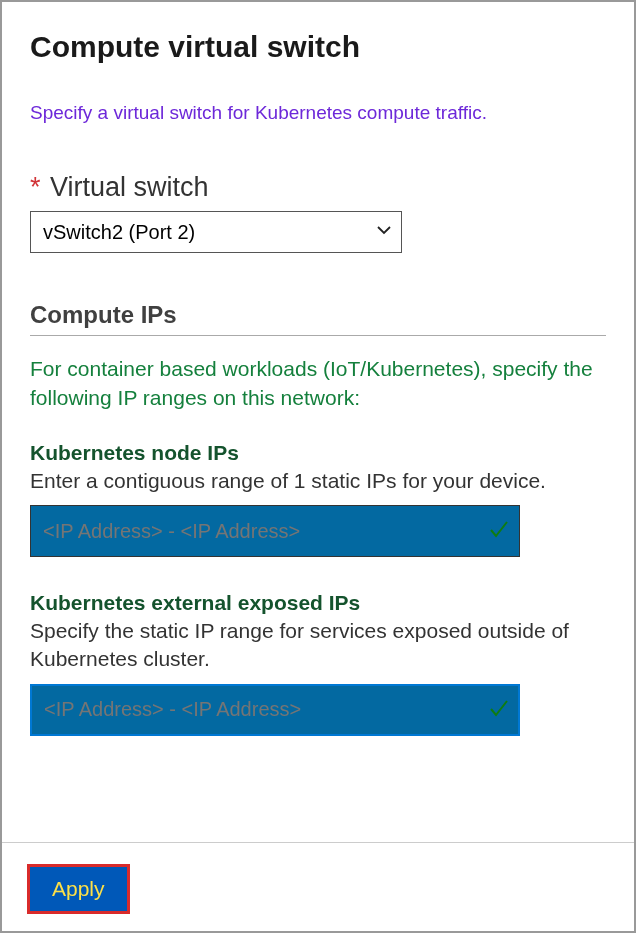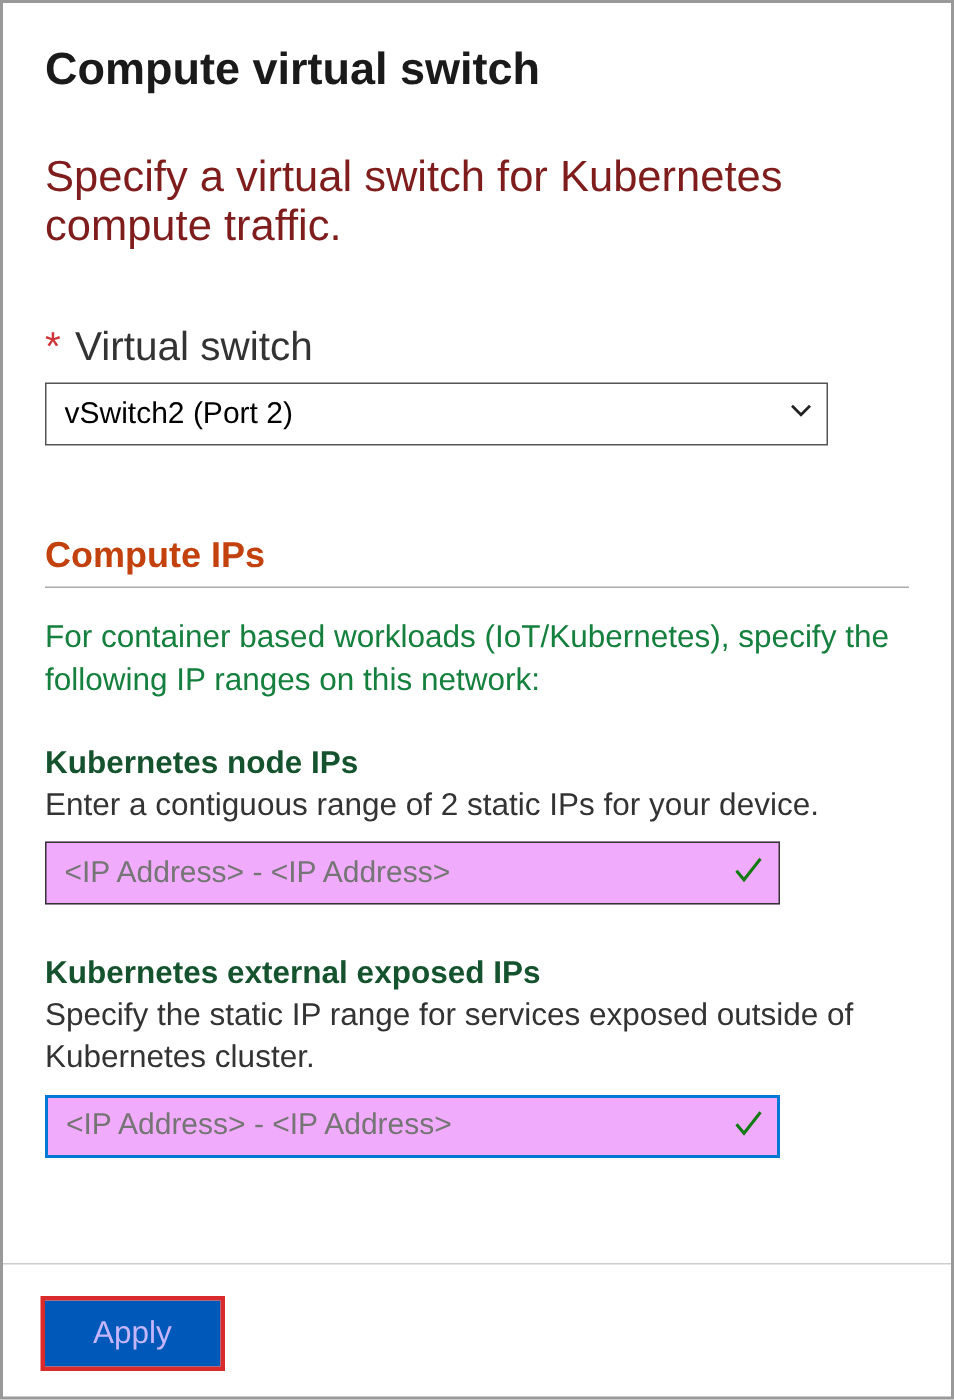--- a/index.html
+++ b/index.html
@@ -17,38 +17,38 @@
       position: relative;
       color: #222;
     }
     .page-title {
       font-size: 30px;
       font-weight: 600;
       margin-bottom: 38px;
       color: #1a1a1a;
     }
     .description {
-      font-size: 29px;
-      color: #7f1d1d;
+      font-size: 19px;
+      color: #6d28d9;
       margin-bottom: 48px;
       margin-top: 25px;
     }
     .field-label {
       font-size: 27px;
       color: #333;
       margin-bottom: 8px;
     }
     .required {
       color: #d13438;
       margin-right: 2px;
     }
     .select-wrapper {
       position: relative;
-      width: 522px;
-      margin-bottom: 60px;
+      width: 372px;
+      margin-bottom: 48px;
     }
     .select-input {
       width: 100%;
       height: 42px;
       border: 1px solid #555;
       padding: 6px 36px 6px 12px;
       font-size: 20px;
       font-family: inherit;
       background: #fff;
       appearance: none;
@@ -57,21 +57,21 @@
     .select-chevron {
       position: absolute;
       right: 10px;
       top: 50%;
       transform: translateY(-50%);
       pointer-events: none;
     }
     .section-heading {
       font-size: 24px;
       font-weight: 600;
-      color: #c2410c;
+      color: #404040;
       padding-bottom: 6px;
       border-bottom: 1px solid #aaa;
       margin-bottom: 18px;
     }
     .section-text {
       font-size: 21px;
       color: #15803d;
       margin-bottom: 28px;
       line-height: 1.4;
     }
@@ -87,26 +87,26 @@
       line-height: 1.35;
       margin-bottom: 10px;
     }
     .ip-input-wrapper {
       position: relative;
       width: 490px;
       margin-bottom: 34px;
     }
     .ip-input {
       width: 100%;
-      height: 42px;
+      height: 52px;
       border: 1px solid #333;
       padding: 6px 40px 6px 12px;
       font-size: 20px;
       font-family: inherit;
-      background: #f0abfc;
+      background: #0369a1;
     }
     .ip-input.focused {
       border: 2px solid #0078d4;
     }
     .check-icon {
       position: absolute;
       right: 10px;
       top: 50%;
       transform: translateY(-50%);
       pointer-events: none;
@@ -114,24 +114,24 @@
     .footer {
       position: absolute;
       left: 0;
       right: 0;
       bottom: 20px;
       border-top: 1px solid #ccc;
       padding: 24px 28px 0 28px;
     }
     .apply-btn {
       background: #0058b8;
-      color: #c4b5fd;
+      color: #fde047;
       border: none;
       font-size: 21px;
-      padding: 10px 32px;
+      padding: 10px 22px;
       cursor: pointer;
       font-family: inherit;
       outline: 3px solid #d92b2b;
       outline-offset: 0;
     }
   </style>
 </head>
 <body>
 
 <h1 class="page-title">Compute virtual switch</h1>
@@ -150,21 +150,21 @@
         <path d="M2 5 L8 11 L14 5" stroke="#222" stroke-width="1.8" fill="none"></path>
       </svg>
   </span>
 </div>
 
 <h2 class="section-heading">Compute IPs</h2>
 
 <p class="section-text">For container based workloads (IoT/Kubernetes), specify the following IP ranges on this network:</p>
 
 <div class="subfield-label">Kubernetes node IPs</div>
-<div class="subfield-desc">Enter a contiguous range of 2 static IPs for your device.</div>
+<div class="subfield-desc">Enter a contiguous range of 1 static IPs for your device.</div>
 <div class="ip-input-wrapper">
   <input type="text" class="ip-input" placeholder="&lt;IP Address&gt; - &lt;IP Address&gt;" style="">
   <span class="check-icon">
     <svg width="22" height="22" viewBox="0 0 22 22">
         <path d="M3 12 L8 18 L19 4" stroke="#107c10" stroke-width="2" fill="none"></path>
       </svg>
   </span>
 </div>
 
 <div class="subfield-label">Kubernetes external exposed IPs</div>

